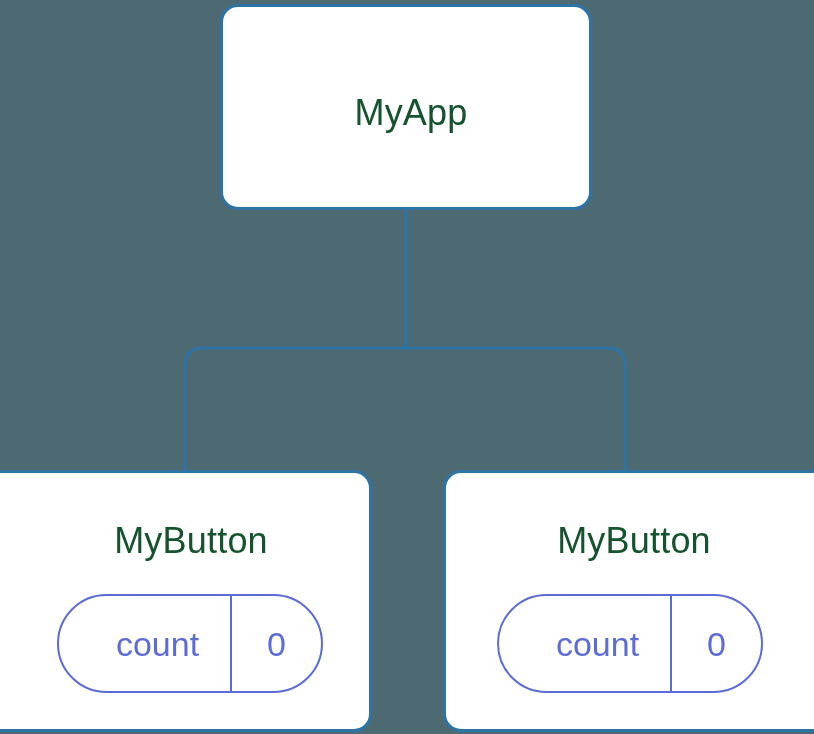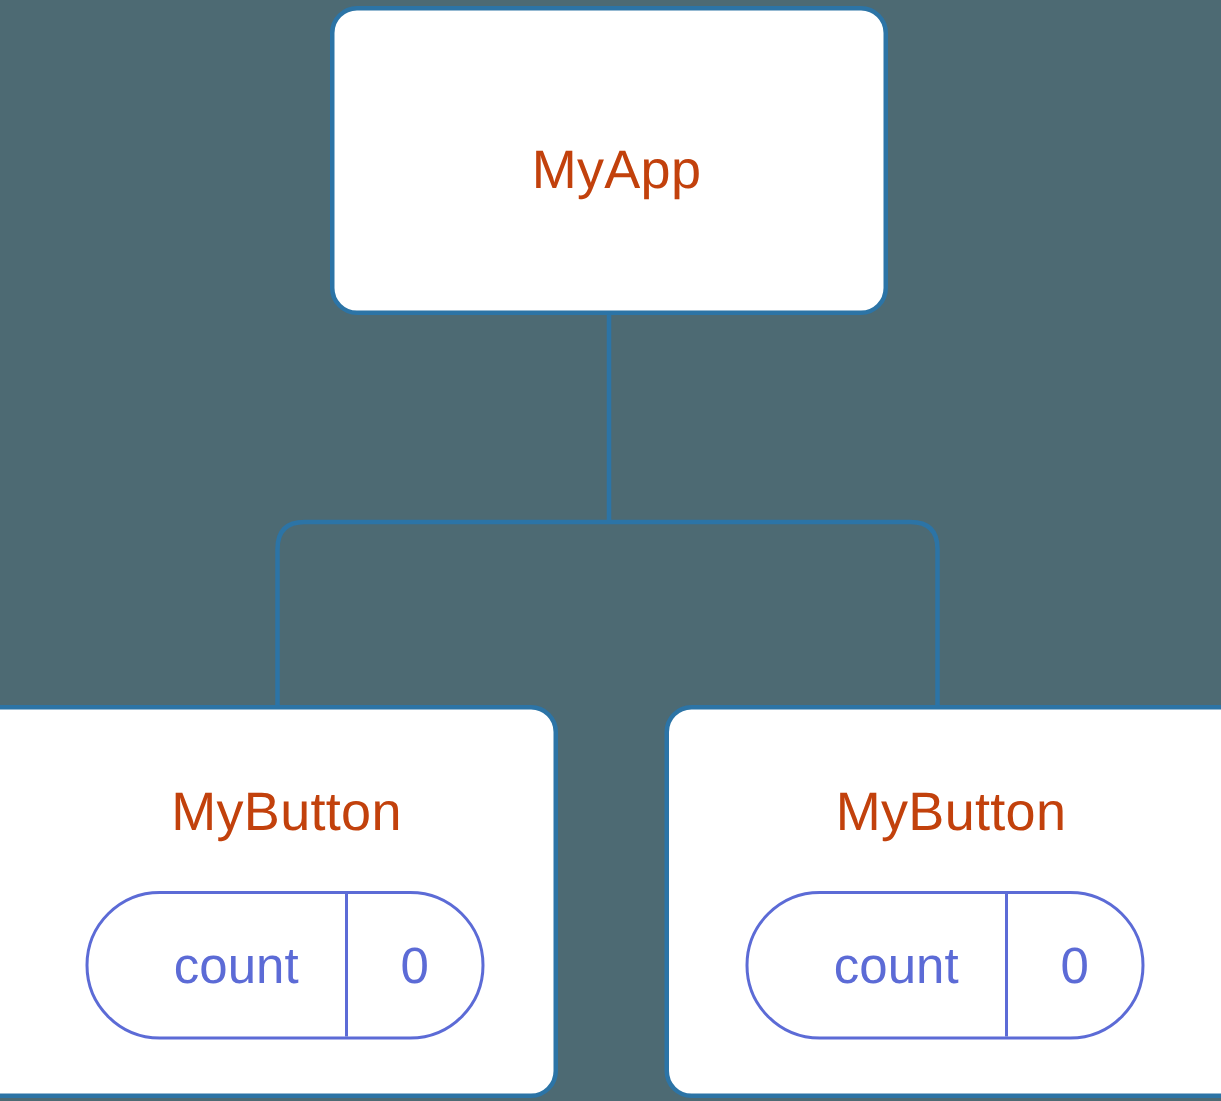--- a/index.html
+++ b/index.html
@@ -41,21 +41,21 @@
     border: 3px solid #2c74a6;
     border-radius: 18px;
     box-sizing: border-box;
   }
 
   .node-title {
     position: absolute;
     left: 0;
     right: 0;
     text-align: center;
-    color: #c2410c;
+    color: #14532d;
     font-size: 36px;
     font-weight: 400;
     letter-spacing: 0.2px;
     line-height: 1;
     white-space: nowrap;
     padding-left: 10px;
   }
 
   
   #node-myapp {

